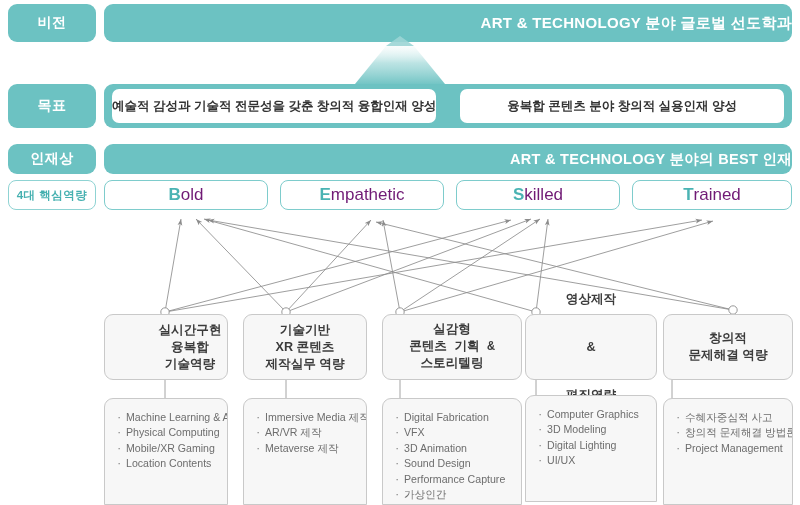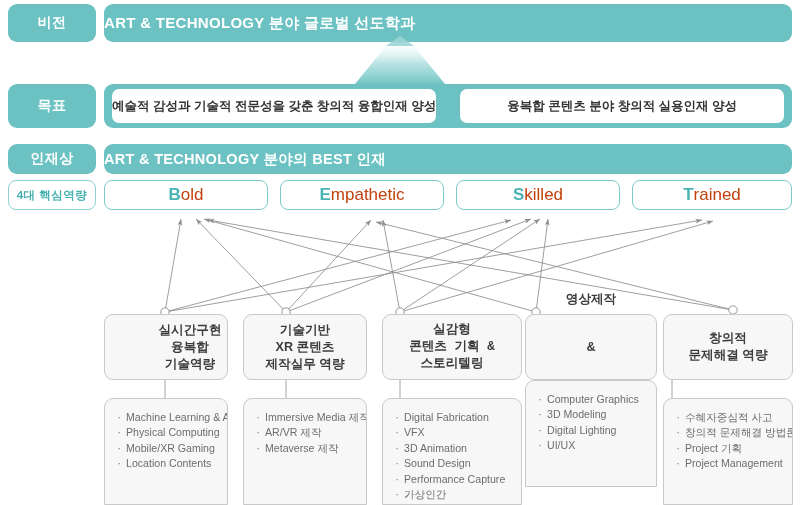--- a/index.html
+++ b/index.html
@@ -25,21 +25,21 @@
     letter-spacing:.5px;
   }
   .side-label.outline{
     background:#ffffff;color:#45b0b0;
     border:1.6px solid #8fd3d3;
     font-size:11.5px;border-radius:8px;
   }
 
   
   .banner{
-    display:flex;align-items:center;justify-content:flex-start;
+    display:flex;align-items:center;justify-content:flex-end;
     background:#6cc2c2;color:#ffffff;border-radius:9px;
     font-weight:bold;font-size:15px;letter-spacing:.3px;
   }
   .banner.small{font-size:14.5px;}
 
   
   .goal-strip{
     background:#6cc2c2;border-radius:9px;
     display:flex;align-items:center;justify-content:space-between;
     padding:0 8px;gap:24px;
@@ -51,21 +51,21 @@
     white-space:nowrap;
   }
 
   
   .best-box{
     background:#ffffff;border:1.6px solid #7ecccc;border-radius:8px;
     display:flex;align-items:center;justify-content:center;
     font-size:17px;color:#3f3f3f;
   }
   .best-box .cap{color:#4ab3b3;font-weight:bold;}
-  .best-box .rest{color:#c2410c;}
+  .best-box .rest{color:#701a75;}
 
   
   .comp-box{
     background:#f7f7f7;border:1.3px solid #c9c9c9;border-radius:9px;
     display:flex;flex-direction:column;align-items:center;justify-content:center;
     color:#3b3b3b;font-weight:bold;font-size:12.6px;line-height:17px;
     text-align:center;
   }
 
   
@@ -243,31 +243,30 @@
     <ul>
       <li>Digital Fabrication</li>
       <li>VFX</li>
       <li>3D Animation</li>
       <li>Sound Design</li>
       <li>Performance Capture</li>
       <li>가상인간</li>
     </ul>
   </div>
 
-  <div class="abs list-box" style="left:525px;top:380px;width:132px;height:107px;">
+  <div class="abs list-box" style="left:525px;top:395px;width:132px;height:107px;">
     <ul>
       <li>Computer Graphics</li>
       <li>3D Modeling</li>
       <li>Digital Lighting</li>
       <li>UI/UX</li>
     </ul>
   </div>
 
   <div class="abs list-box" style="left:663px;top:398px;width:130px;height:107px;">
     <ul>
       <li>수혜자중심적 사고</li>
       <li>창의적 문제해결 방법론</li>
-      <li>Project 기획</li>
       <li>Project Management</li>
     </ul>
   </div>
 
 </div>
 
 </body></html>

